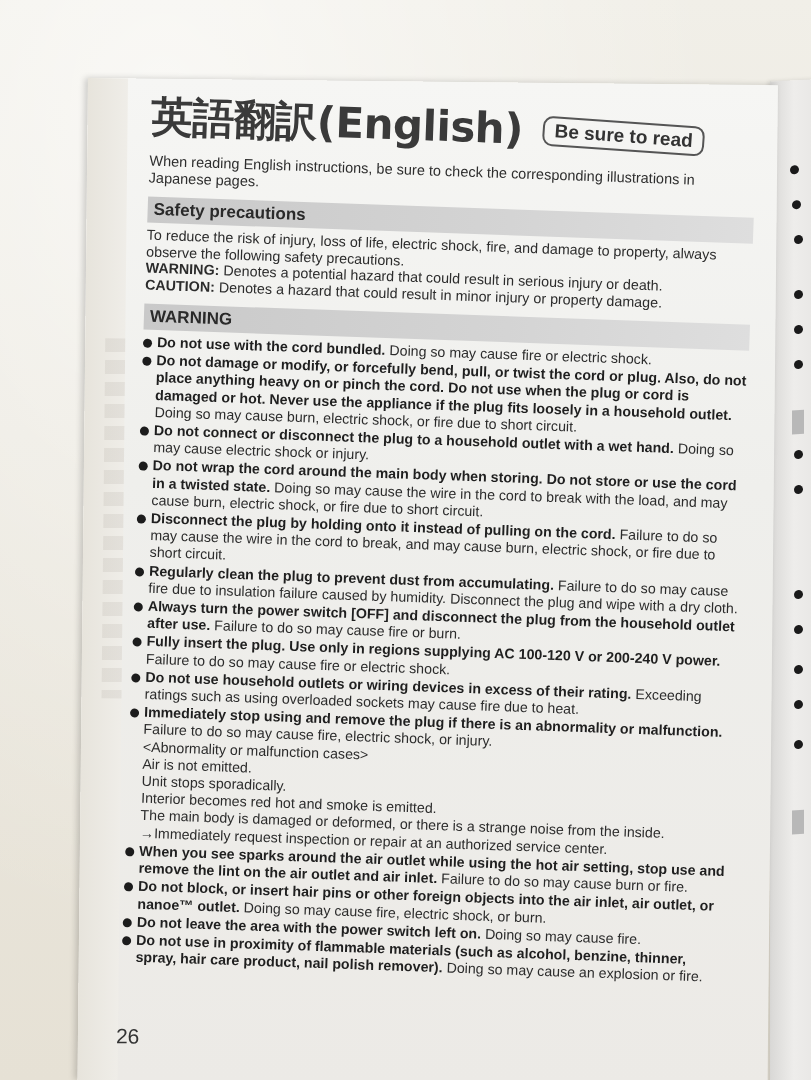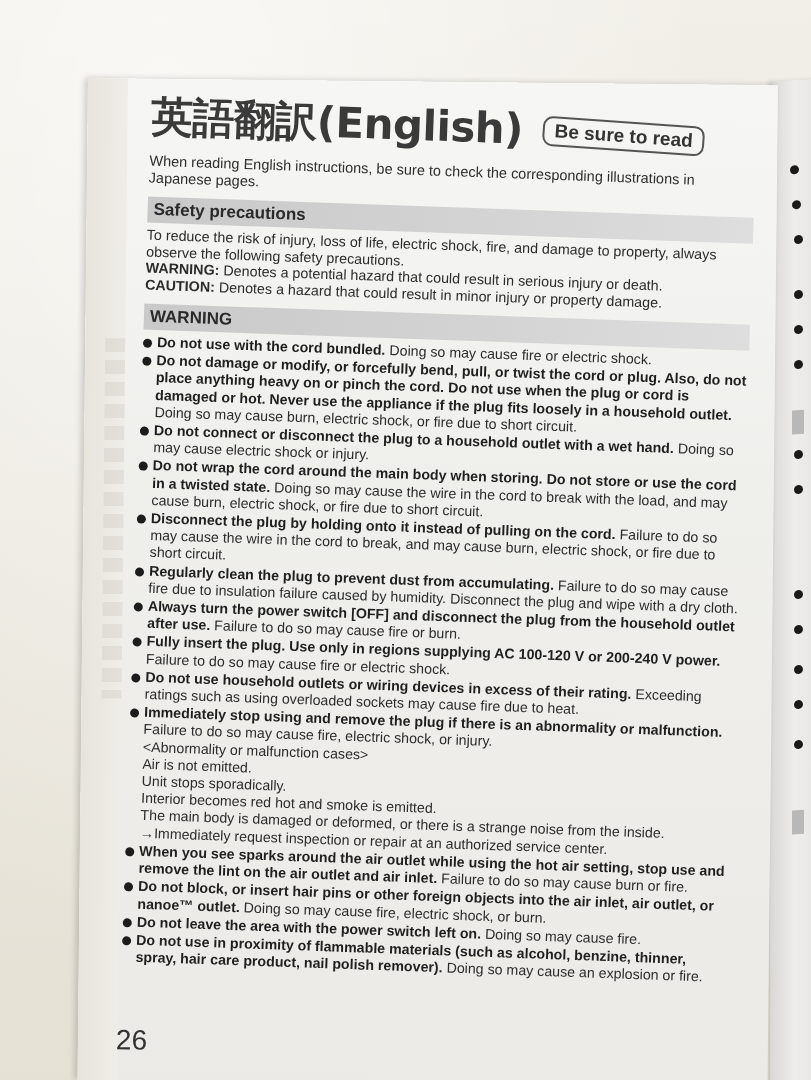--- a/index.html
+++ b/index.html
@@ -68,21 +68,21 @@
     position: relative; padding-left: 14px; font-size: 14.2px; line-height: 17.2px;
     color: #2c2c2c; margin-bottom: 1px;
   }
   ul.warn li .dot {
     position: absolute; left: 0; top: 5px; width: 9px; height: 9px;
     border-radius: 50%; background: #1c1c1c;
   }
   ul.warn li .bold { font-weight: bold; color: #1f1f1f; }
   .subline { display: block; }
   .page-num {
-    position: absolute; left: 38px; top: 946px; font-size: 28px; color: #333;
+    position: absolute; left: 38px; top: 946px; font-size: 21px; color: #333;
   }
 </style>
 </head>
 <body>
 
 <div class="desk-shadow"></div>
 
 <div class="next-page">
   <span class="next-dot" style="left:20px;top:85px"></span>
   <span class="next-dot" style="left:22px;top:120px"></span>

